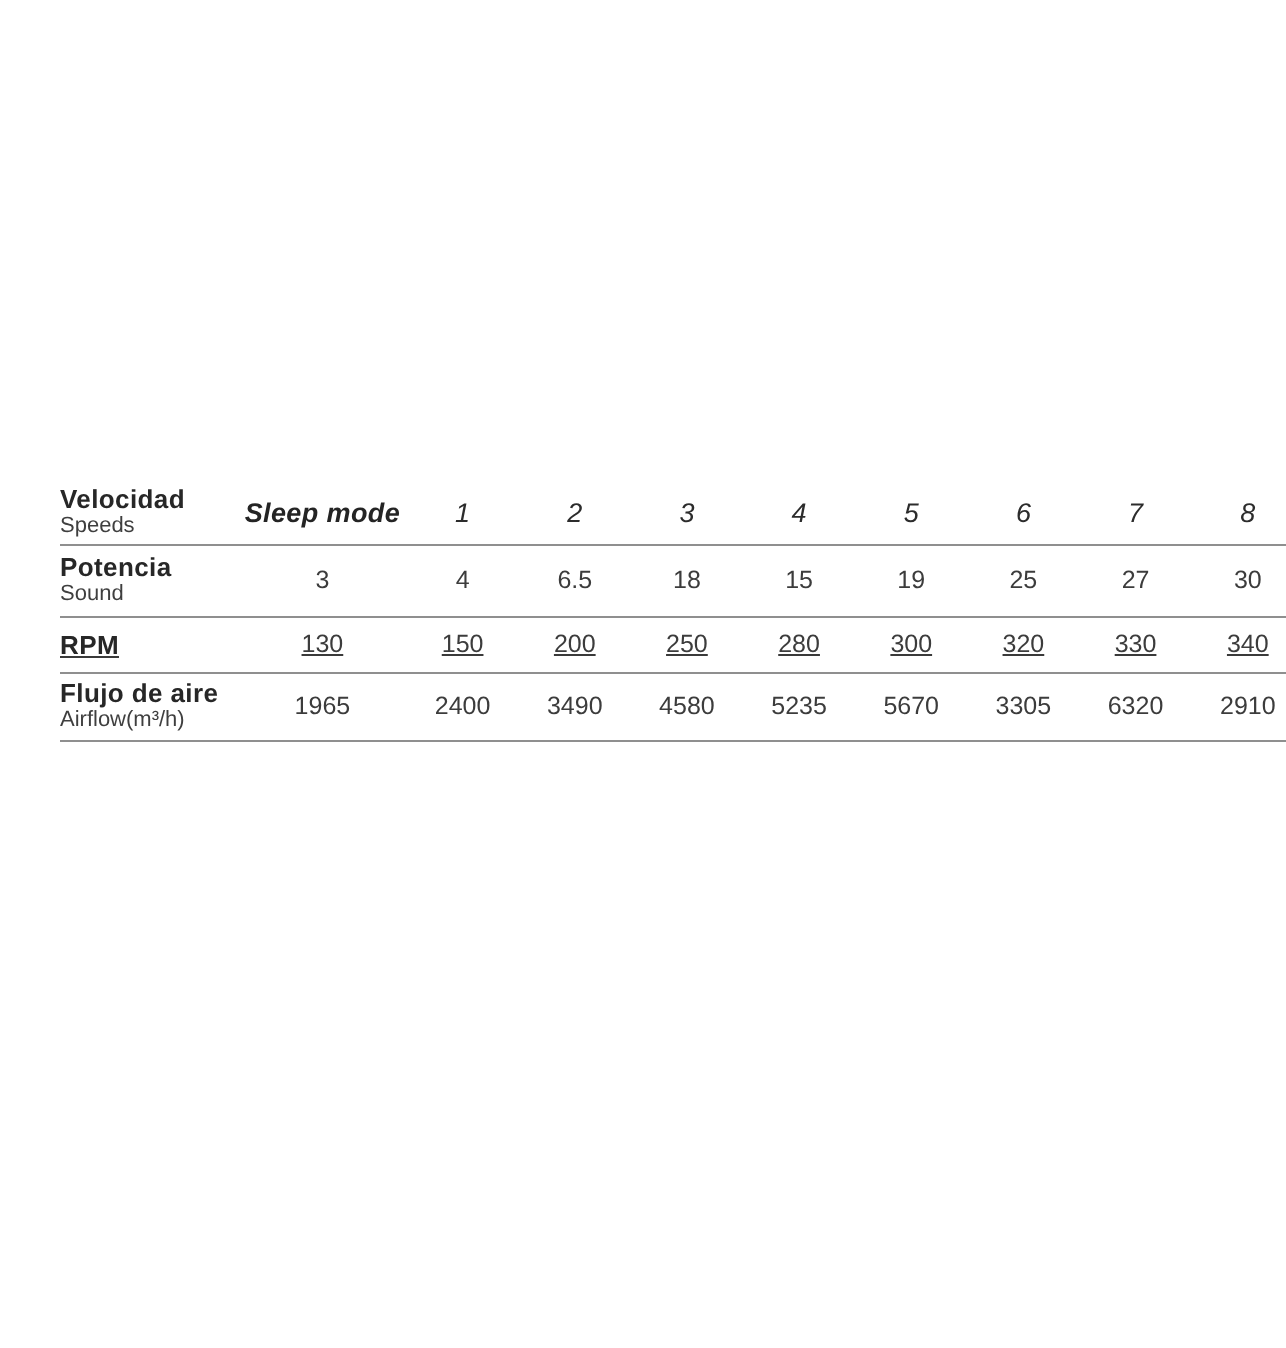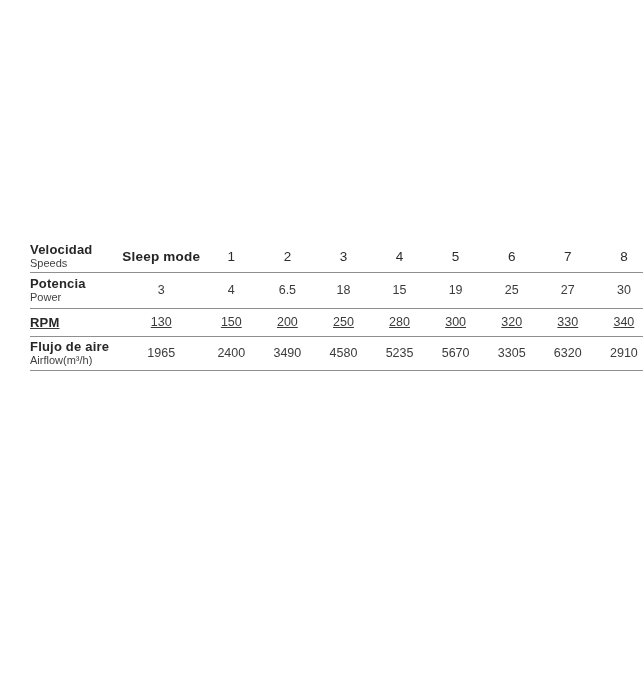--- a/index.html
+++ b/index.html
@@ -69,20 +69,21 @@
 
   .val-cell {
     text-align: center;
     font-size: 12.5px;
     color: #3c3c3c;
   }
   .col-head {
     text-align: center;
     font-size: 13.5px;
     color: #2c2c2c;
+    font-style: italic;
   }
   .col-head.sleep {
     font-weight: bold;
     color: #242424;
     letter-spacing: 0.2px;
   }
 </style>
 </head>
 <body>
 
@@ -114,21 +115,21 @@
       <th class="col-head">4</th>
       <th class="col-head">5</th>
       <th class="col-head">6</th>
       <th class="col-head">7</th>
       <th class="col-head">8</th>
     </tr>
 
     <tr class="bordered h-potencia">
       <td class="label-cell">
         <span class="lbl-primary">Potencia</span>
-        <span class="lbl-secondary">Power</span>
+        <span class="lbl-secondary">Sound</span>
       </td>
       <td class="val-cell">3</td>
       <td class="val-cell">4</td>
       <td class="val-cell">6.5</td>
       <td class="val-cell">18</td>
       <td class="val-cell">15</td>
       <td class="val-cell">19</td>
       <td class="val-cell">25</td>
       <td class="val-cell">27</td>
       <td class="val-cell">30</td>

